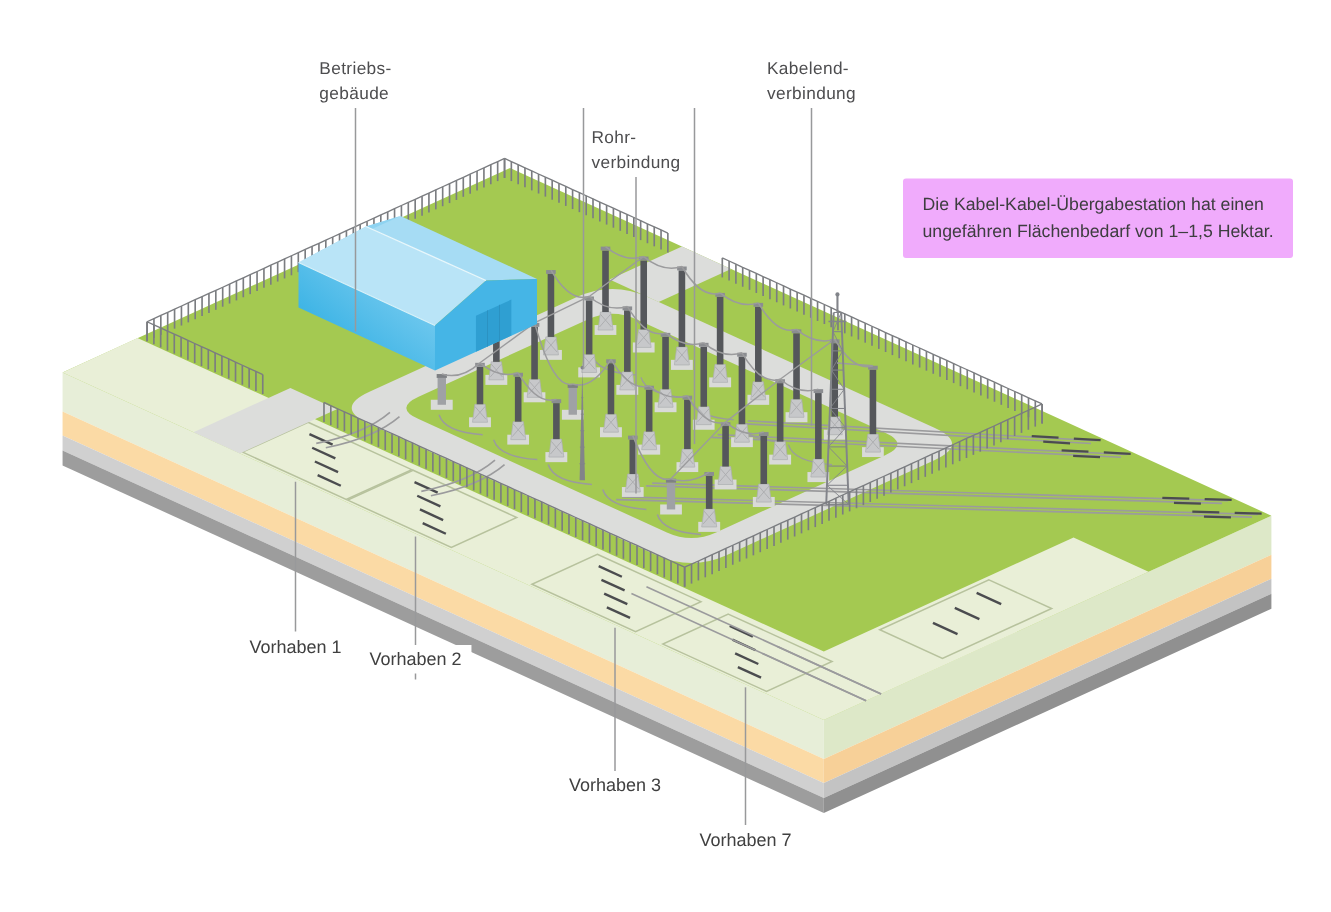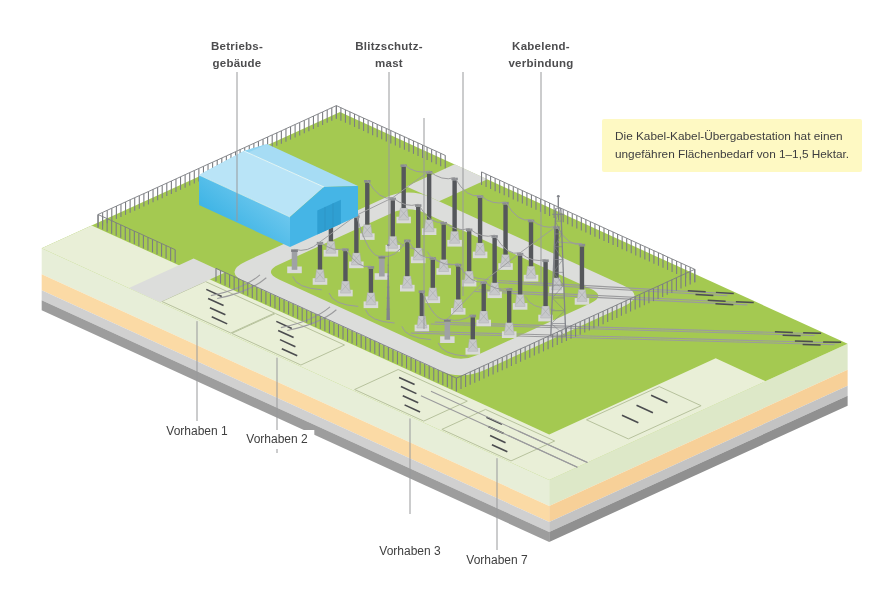--- a/index.html
+++ b/index.html
@@ -1,24 +1,24 @@
 <!DOCTYPE html>
 <html><head>
 <meta charset="utf-8">
 <style>
   html,body{margin:0;padding:0;background:#ffffff;}
   .stage{position:relative;width:887px;height:608px;background:#ffffff;overflow:hidden;
          font-family:"Liberation Sans",sans-serif;}
   #scene{position:absolute;left:0;top:0;}
-  .callout{position:absolute;transform:translateX(-50%);text-align:center;
-           font-weight:700;font-size:11.5px;line-height:1.45;letter-spacing:.25px;
+  .callout{position:absolute;transform:translateX(-50%);text-align:left;
+           font-weight:400;font-size:11.5px;line-height:1.45;letter-spacing:.25px;
            color:#4d4d4f;white-space:pre-line;}
   .marker{position:absolute;transform:translateX(-50%);background:#ffffff;
           padding:2px 7px;font-size:12px;line-height:1.25;color:#404040;white-space:nowrap;}
-  .infobox{position:absolute;left:602px;top:119px;background:#fef9c3;border-radius:2px;
+  .infobox{position:absolute;left:602px;top:119px;background:#f0abfc;border-radius:2px;
            padding:8px 13px;font-size:11.8px;line-height:1.55;color:#3d3d3f;white-space:pre-line;}
 </style>
 </head>
 <body>
 
 <div class="stage">
   <svg id="scene" width="887" height="608" viewBox="0 0 887 608">
       <defs>
         <linearGradient id="bwall" x1="0" y1="1" x2="1" y2="0">
           <stop offset="0" stop-color="#1fa8e0"></stop>
@@ -643,25 +643,25 @@
         <line x1="541" y1="72" x2="541" y2="284" stroke="#98999b" stroke-width="1"></line>
         <line x1="197" y1="321.15657" x2="197" y2="421" stroke="#98999b" stroke-width="1"></line>
         <line x1="277" y1="357.70857" x2="277" y2="453" stroke="#98999b" stroke-width="1"></line>
         <line x1="410" y1="418.47627" x2="410" y2="514" stroke="#98999b" stroke-width="1"></line>
         <line x1="497" y1="458.22657" x2="497" y2="550" stroke="#98999b" stroke-width="1"></line>
       </g>
     </svg>
 
   <div class="callout" style="left:237px;top:38px">Betriebs-
 gebäude</div>
-  <div class="callout" style="left:389px;top:38px">Blitzschutz-
-mast</div>
+  <div class="callout" style="left:424px;top:84px">Rohr-
+verbindung</div>
   <div class="callout" style="left:541px;top:38px">Kabelend-
 verbindung</div>
 
   <div class="infobox">Die Kabel-Kabel-Übergabestation hat einen
 ungefähren Flächenbedarf von 1–1,5 Hektar.</div>
 
   <div class="marker" style="left:197px;top:422px">Vorhaben 1</div>
   <div class="marker" style="left:277px;top:430px">Vorhaben 2</div>
-  <div class="marker" style="left:410px;top:542px">Vorhaben 3</div>
+  <div class="marker" style="left:410px;top:514px">Vorhaben 3</div>
   <div class="marker" style="left:497px;top:551px">Vorhaben 7</div>
 </div>
 
 </body></html>

